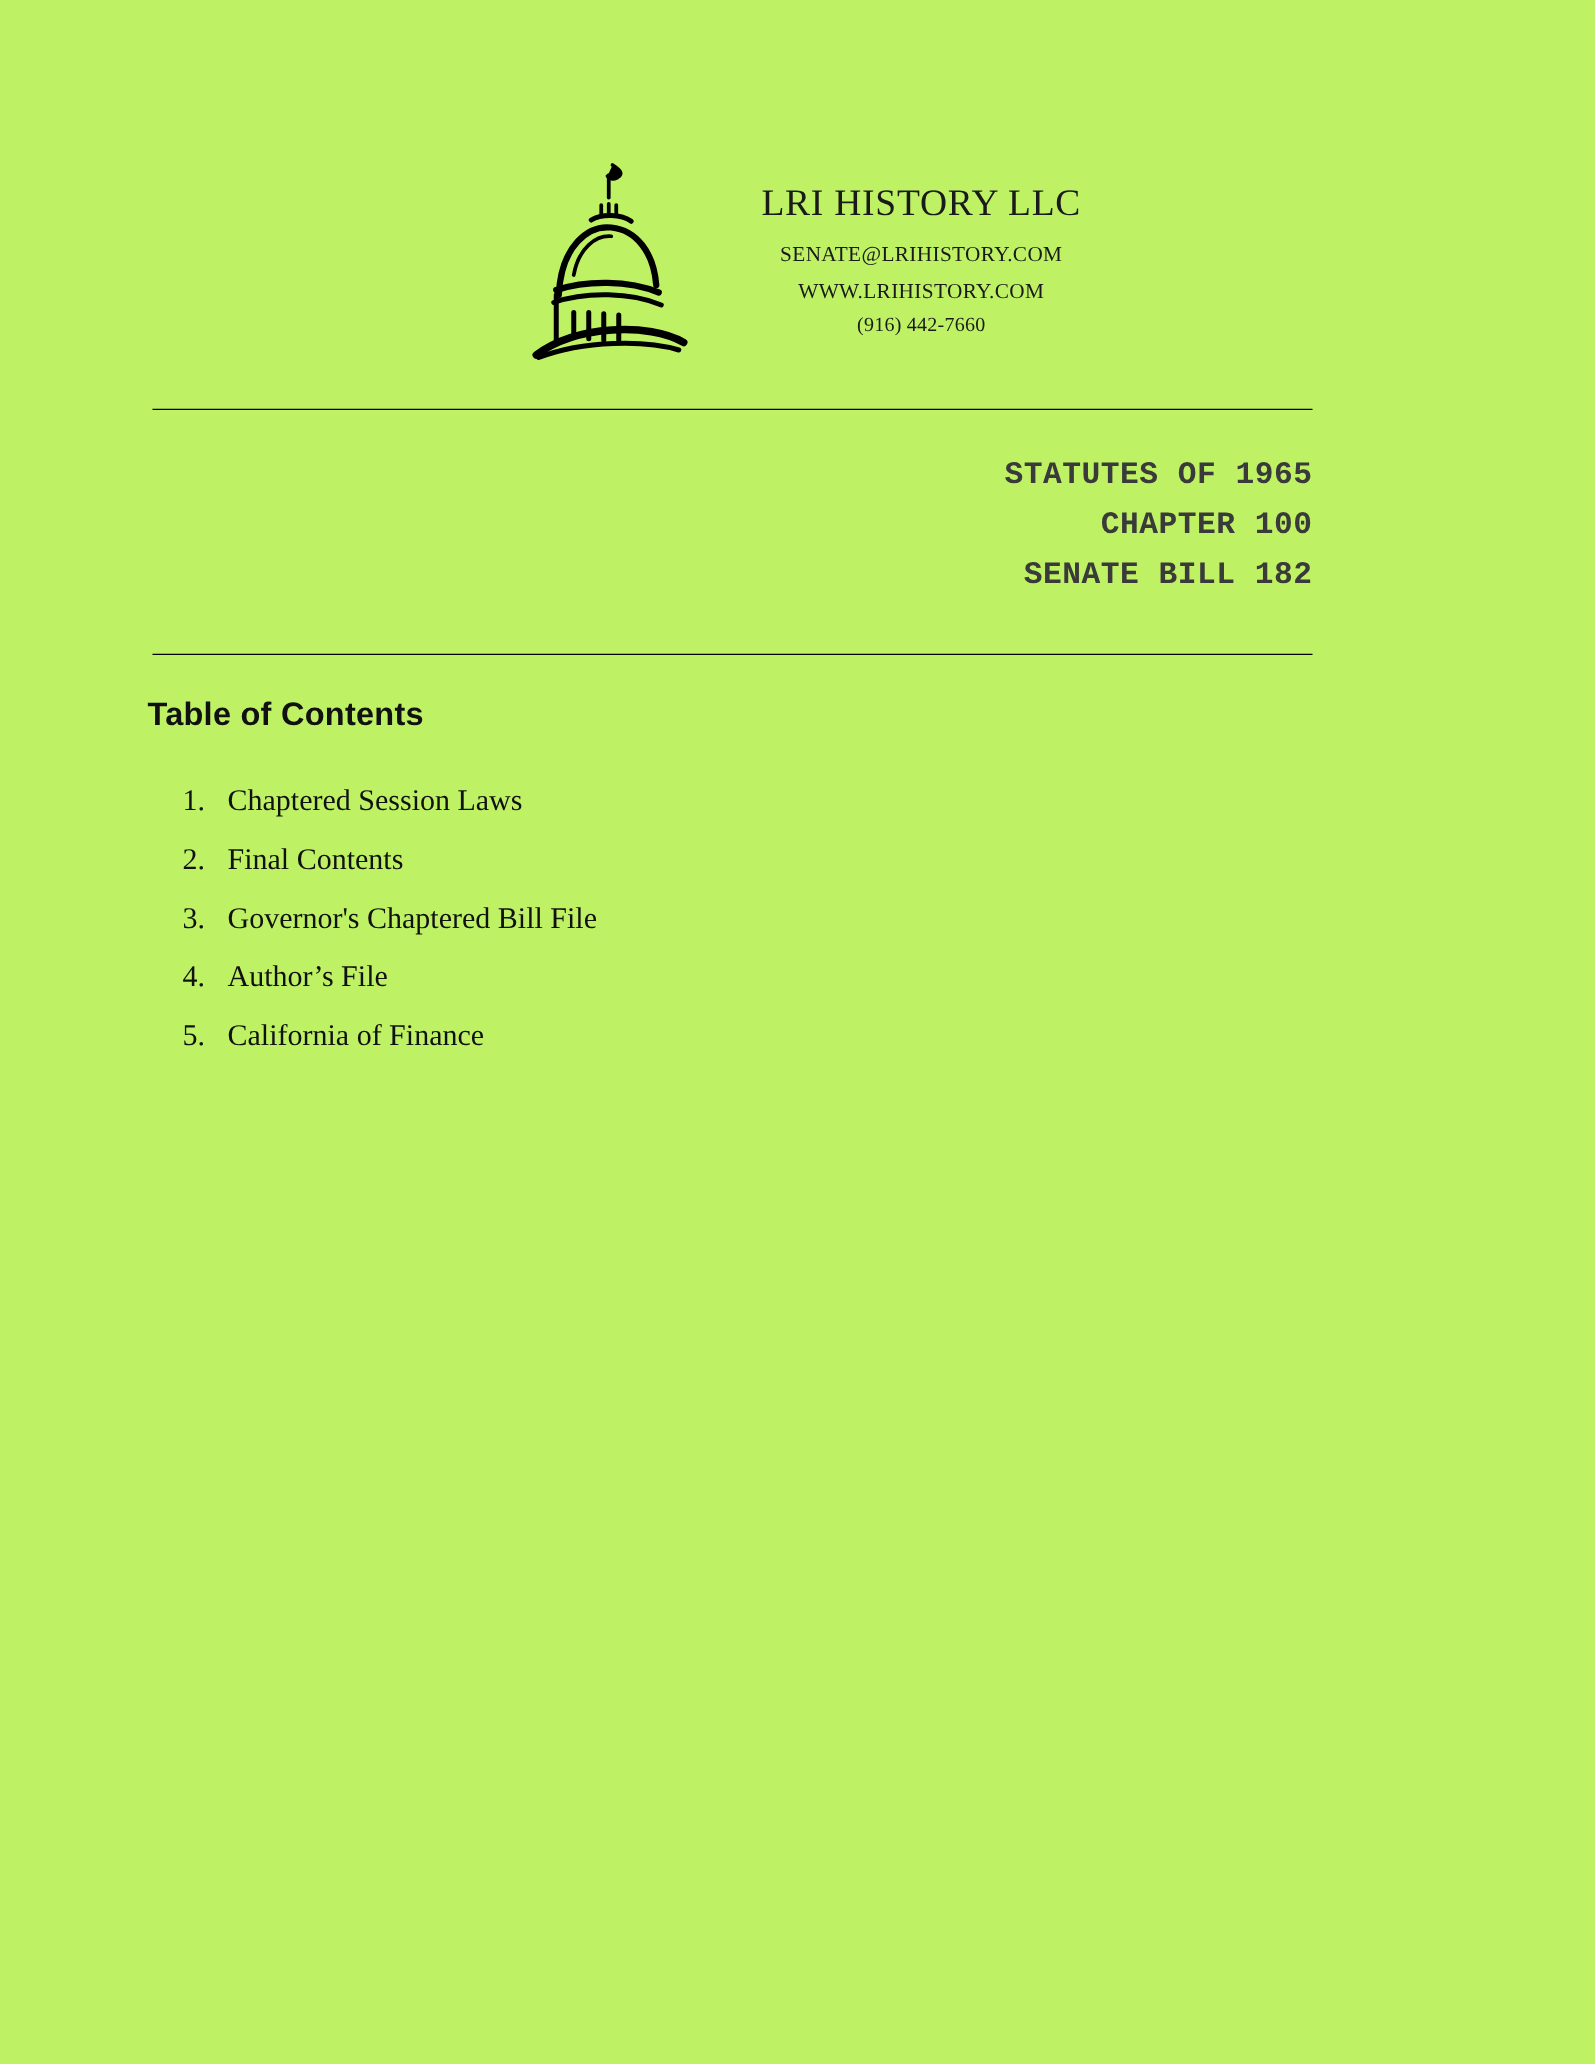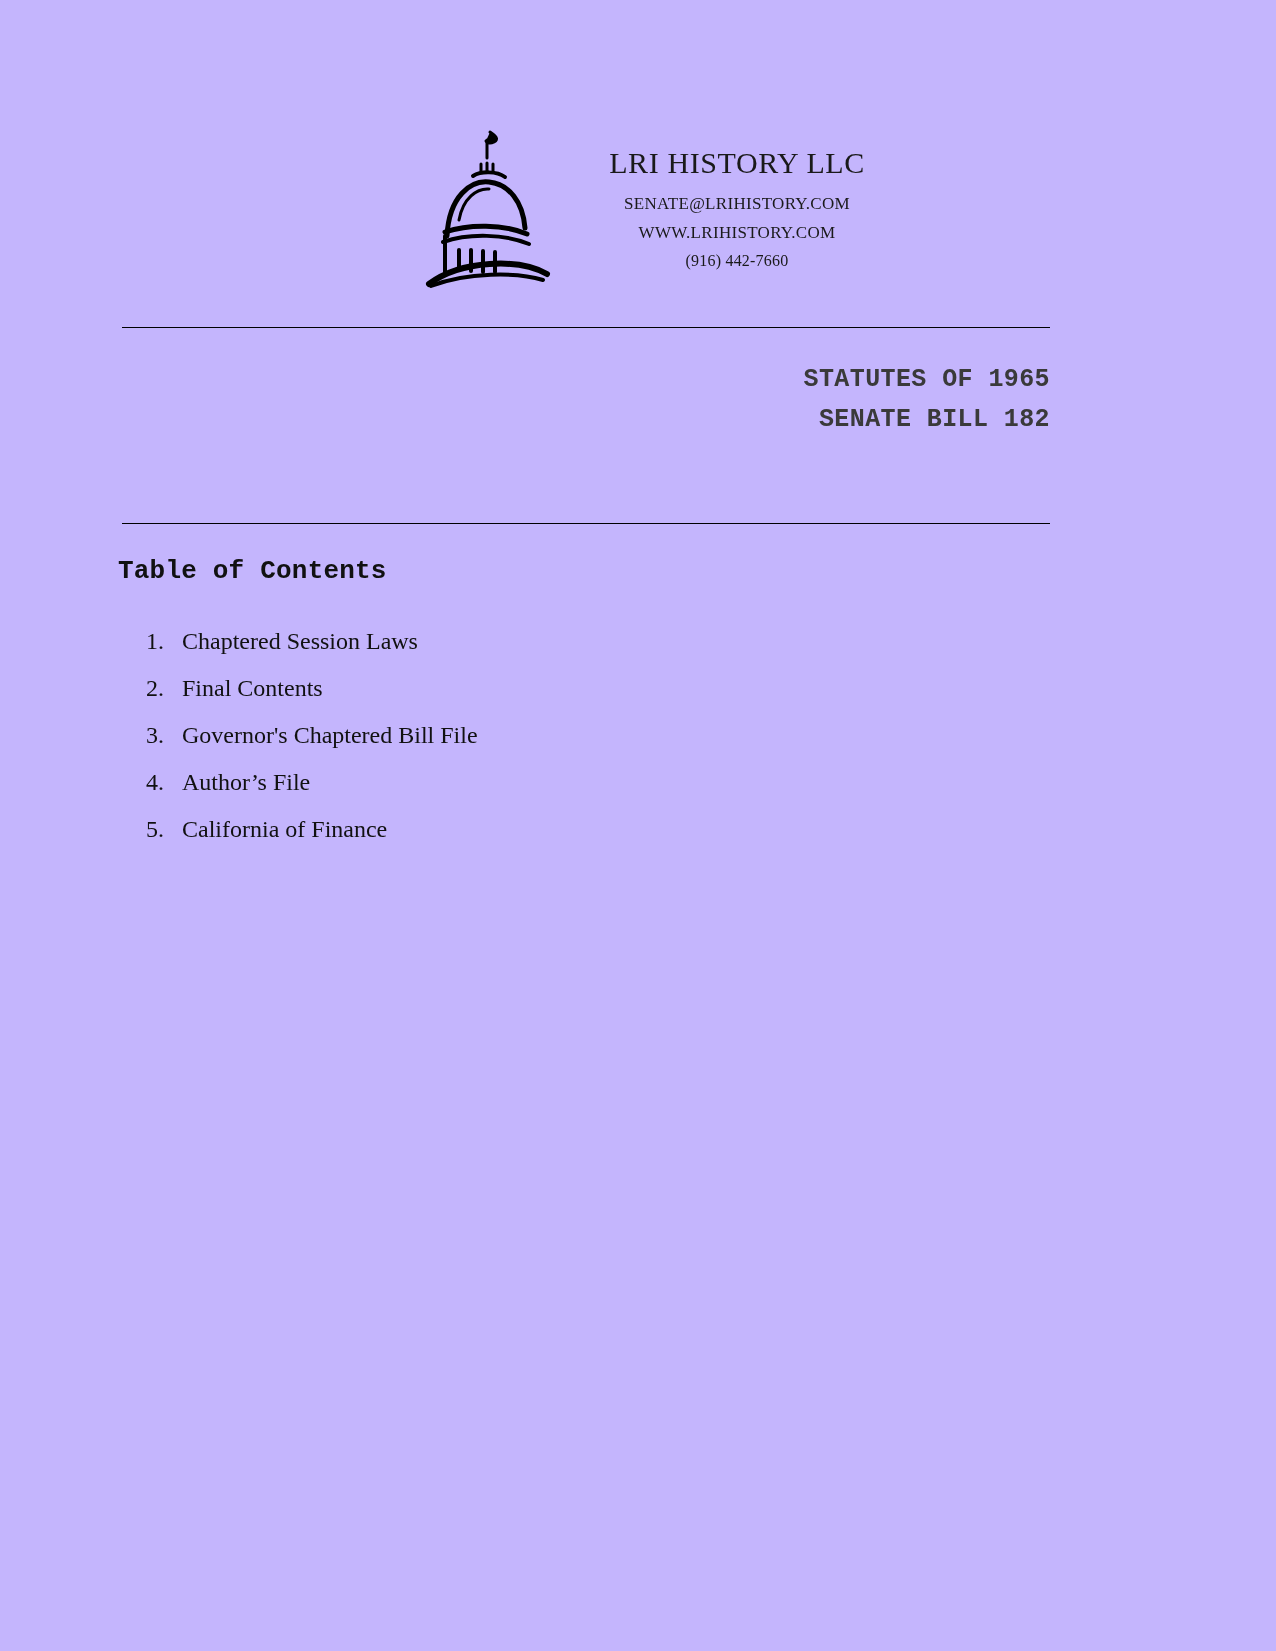--- a/index.html
+++ b/index.html
@@ -13,21 +13,21 @@
     font-family: "Liberation Serif", serif;
     color: #000000;
     position: relative;
     overflow: hidden;
   }
 
   .page {
     position: relative;
     width: 1276px;
     height: 1651px;
-    background: #c4b5fd;
+    background: #bef264;
   }
 
   
   .letterhead {
     position: absolute;
     left: 0;
     top: 118px;
     width: 1276px;
     display: flex;
     justify-content: center;
@@ -103,21 +103,21 @@
     letter-spacing: 0.4px;
     color: #3a3a3a;
     line-height: 40px;
   }
 
   
   .toc-heading {
     position: absolute;
     left: 118px;
     top: 556px;
-    font-family: Liberation Mono, monospace;
+    font-family: Liberation Sans, sans-serif;
     font-weight: bold;
     font-size: 26px;
     color: #111111;
     letter-spacing: 0.2px;
   }
   .toc-list {
     position: absolute;
     left: 146px;
     top: 618px;
     width: 800px;
@@ -189,20 +189,21 @@
         <div class="contact-phone">(916) 442-7660</div>
       </div>
     </div>
   </div>
 
   <div class="rule rule-top"></div>
   <div class="rule rule-bottom"></div>
 
   <div class="title-block">
     <div class="title-line">STATUTES OF 1965</div>
+    <div class="title-line">CHAPTER  100</div>
     <div class="title-line">SENATE BILL 182</div>
   </div>
 
   <div class="toc-heading">Table of Contents</div>
 
   <ol class="toc-list">
     <li class="toc-item">
       <span class="toc-num">1.</span>
       <span class="toc-label">Chaptered Session Laws</span>
     </li>

